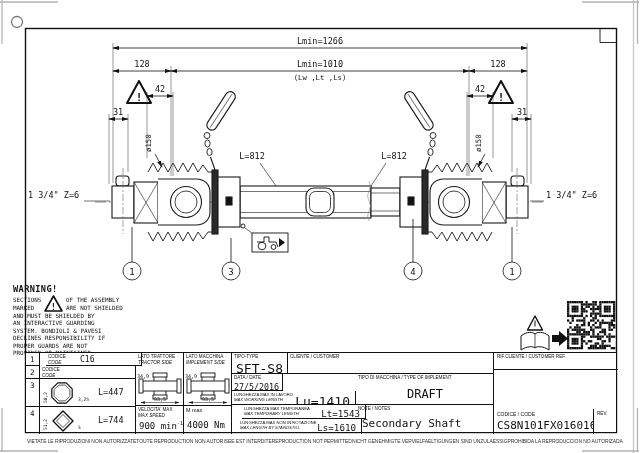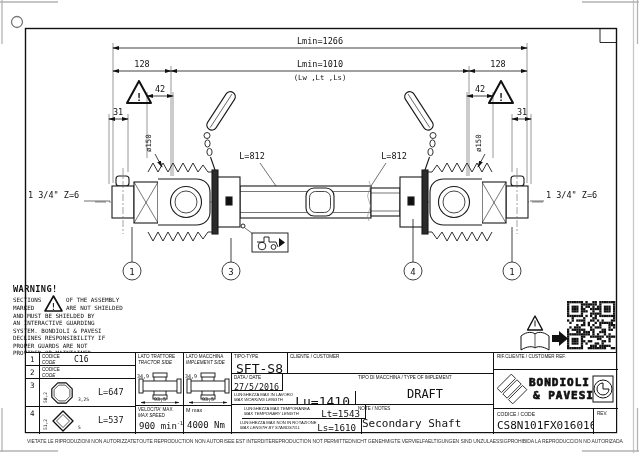--- a/index.html
+++ b/index.html
@@ -467,45 +467,45 @@
   <div class="cell" style="left:0;top:13px;width:14px;height:13px">
     <span class="val" style="left:4px;top:2px;font-size:7.5px">2</span>
     </div>
   <div class="cell" style="left:0;top:26px;width:14px;height:28px">
     <span class="val" style="left:4px;top:2px;font-size:7.5px">3</span>
     </div>
   <div class="cell nb" style="left:0;top:54px;width:14px;height:27px">
     <span class="val" style="left:4px;top:2px;font-size:7.5px">4</span>
     </div>
 
-  <div class="cell" style="left:14px;top:0;width:96px;height:13px">
+  <div class="cell" style="left:20px;top:0;width:96px;height:13px">
     <span class="lab" style="left:2px;top:1px"><span>CODICE</span><span class="en">CODE</span></span>
     <span class="val" style="left:34px;top:2px;font-size:8px">C16</span>
   </div>
   <div class="cell" style="left:14px;top:13px;width:96px;height:13px">
     <span class="lab" style="left:2px;top:1px"><span>CODICE</span><span class="en">CODE</span></span>
     <span class="val" style="left:34px;top:2px;font-size:8px"></span>
   </div>
   <div class="cell" style="left:14px;top:26px;width:96px;height:28px">
     <span class="rot" style="left:3px;top:24px">58,2</span>
     <svg style="position:absolute;left:9px;top:1px" width="26" height="26" viewBox="0 0 26 26">
       <polygon points="23.2,17.2 17.2,23.2 8.8,23.2 2.8,17.2 2.8,8.8 8.8,2.8 17.2,2.8 23.2,8.8" fill="#fff" stroke="#111" stroke-width="1.2" stroke-linejoin="round"></polygon>
       <polygon points="20.9,16.3 16.3,20.9 9.7,20.9 5.1,16.3 5.1,9.7 9.7,5.1 16.3,5.1 20.9,9.7" fill="none" stroke="#111" stroke-width="0.7" stroke-linejoin="round"></polygon>
     </svg>
     <span class="tiny" style="left:38px;top:18px">3,25</span>
-    <span class="val" style="left:58px;top:8px;font-size:8.5px">L=647</span>
+    <span class="val" style="left:58px;top:8px;font-size:8.5px">L=447</span>
   </div>
   <div class="cell nb" style="left:14px;top:54px;width:96px;height:27px">
     <span class="rot" style="left:3px;top:23px">51,2</span>
     <svg style="position:absolute;left:10px;top:1px" width="26" height="26" viewBox="0 0 26 26">
       <polygon points="13,3 23,13 13,23 3,13" fill="#fff" stroke="#111" stroke-width="1.4" stroke-linejoin="round"></polygon>
       <polygon points="13,6.5 19.5,13 13,19.5 6.5,13" fill="none" stroke="#111" stroke-width="0.7" stroke-linejoin="round"></polygon>
     </svg>
     <span class="tiny" style="left:38px;top:18px">5</span>
-    <span class="val" style="left:58px;top:8px;font-size:8.5px">L=537</span>
+    <span class="val" style="left:58px;top:8px;font-size:8.5px">L=744</span>
   </div>
 
   <div class="cell" style="left:110px;top:0;width:48px;height:53px">
     <span class="lab" style="left:2px;top:1px"><span>LATO TRATTORE</span><span class="en">TRACTOR SIDE</span></span>
     <svg style="position:absolute;left:1px;top:13px" width="46" height="40" viewBox="0 0 46 40">
       <rect x="17" y="10" width="12" height="20" fill="#fff" stroke="#111" stroke-width="0.9"></rect>
       <rect x="4" y="15" width="38" height="10" fill="#fff" stroke="#111" stroke-width="0.9"></rect>
       <rect x="2" y="13" width="4" height="14" fill="#fff" stroke="#111" stroke-width="0.9"></rect>
       <rect x="40" y="13" width="4" height="14" fill="#fff" stroke="#111" stroke-width="0.9"></rect>
       <rect x="16" y="7" width="14" height="4" fill="#fff" stroke="#111" stroke-width="0.9"></rect>
@@ -572,34 +572,20 @@
   </div>
   <div class="cell" style="left:330px;top:21px;width:138px;height:31px">
     <span class="lab" style="left:2px;top:1px">TIPO DI MACCHINA / TYPE OF IMPLEMENT</span>
     <span class="val" style="left:0;top:13px;width:138px;text-align:center;font-size:12px">DRAFT</span>
   </div>
 
   <div class="cell nr" style="left:468px;top:0;width:124px;height:17px">
     <span class="lab" style="left:3px;top:1px">RIF.CLIENTE / CUSTOMER REF.</span>
     <span class="val" style="left:4px;top:8px;font-size:8px"></span>
   </div>
-  <div class="cell nr" style="left:468px;top:17px;width:124px;height:39px">
-    <svg style="position:absolute;left:3px;top:2px" width="118" height="34" viewBox="0 0 118 34">
-      <g transform="translate(15,17) rotate(-45)" stroke="#111" stroke-width="0.8" fill="#fff">
-        <rect x="-10" y="-11" width="20" height="6"></rect>
-        <rect x="-10" y="-3" width="20" height="6"></rect>
-        <rect x="-10" y="5" width="20" height="6"></rect>
-      </g>
-      <text x="32" y="14" font-family="Liberation Sans, sans-serif" font-weight="bold" font-size="11" letter-spacing="1" fill="#fff" stroke="#111" stroke-width="0.7">BONDIOLI</text>
-      <text x="36" y="27" font-family="Liberation Sans, sans-serif" font-weight="bold" font-size="11" letter-spacing="1" fill="#fff" stroke="#111" stroke-width="0.7">&amp; PAVESI</text>
-      <rect x="96" y="4" width="20" height="26" fill="none" stroke="#111" stroke-width="1"></rect>
-      <circle cx="106" cy="17" r="9" fill="none" stroke="#111" stroke-width="1"></circle>
-      <path d="M106,11 a6,6 0 1,0 6,6 h-6 Z" fill="none" stroke="#111" stroke-width="1"></path>
-    </svg>
-  </div>
   <div class="cell nb" style="left:468px;top:56px;width:100px;height:25px">
     <span class="lab" style="left:3px;top:2px;font-size:5px">CODICE / CODE</span>
     <span class="val" style="left:3px;top:10px;font-size:11px">CS8N101FX016016</span>
   </div>
   <div class="cell nb nr" style="left:568px;top:56px;width:24px;height:25px">
     <span class="lab" style="left:3px;top:2px">REV.</span>
   </div>
 </div>
 
 <div id="footer">

